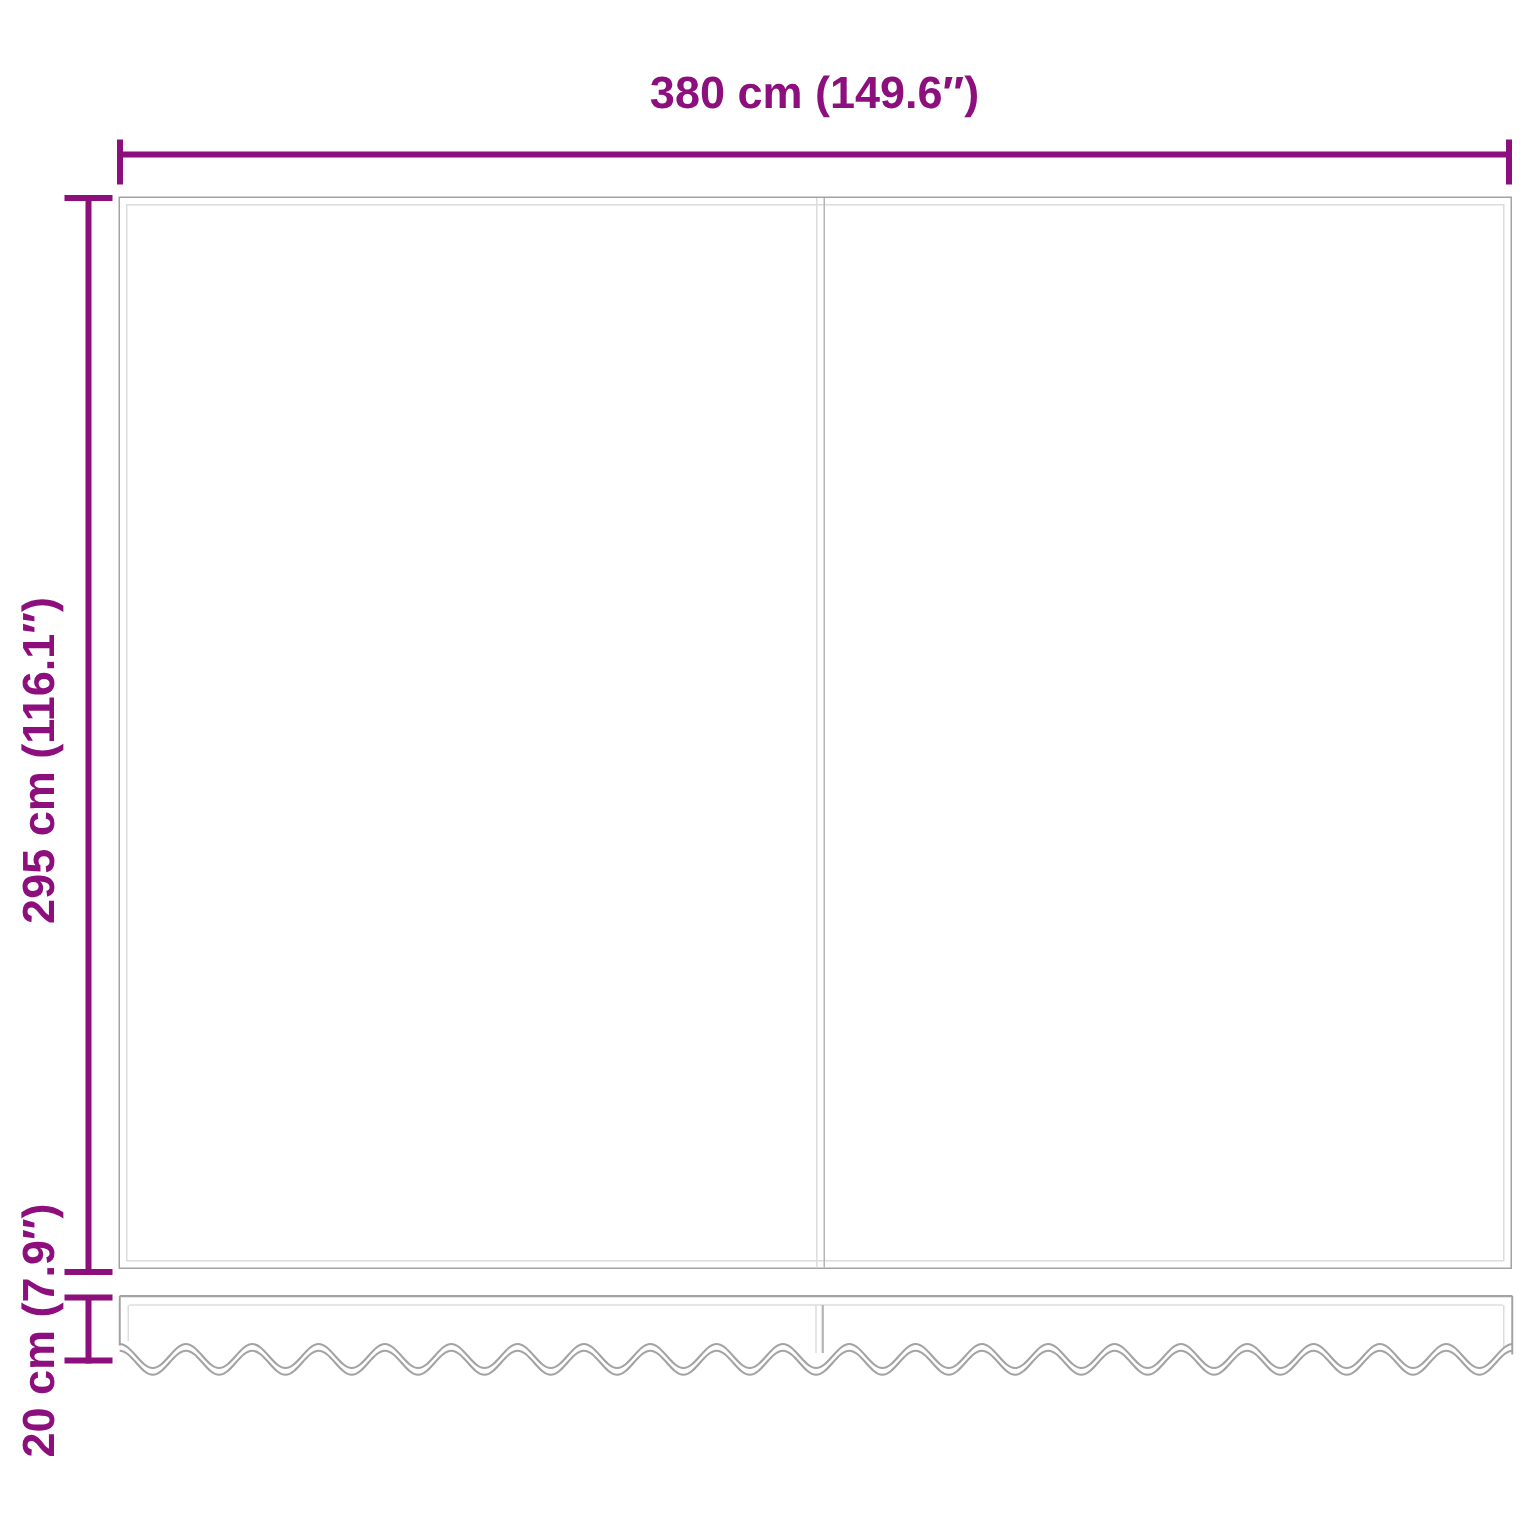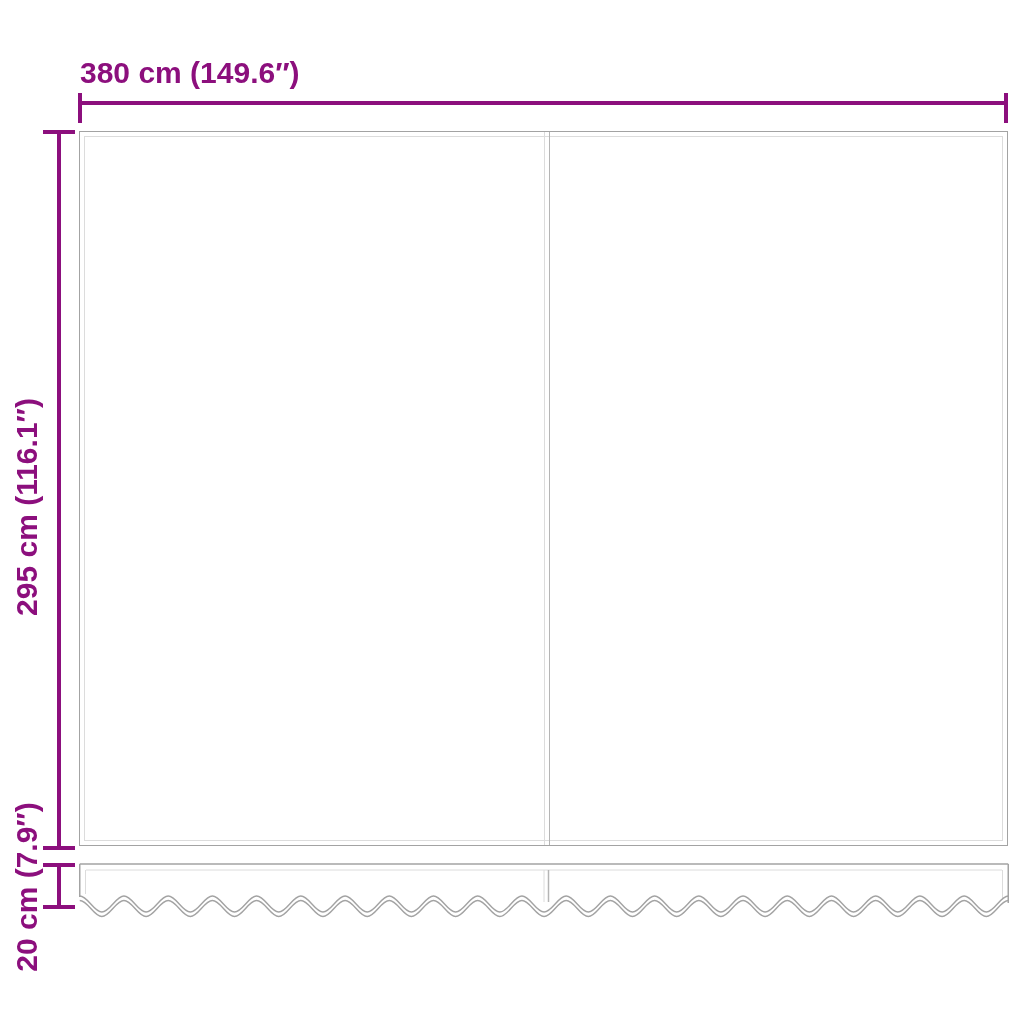--- a/index.html
+++ b/index.html
@@ -18,21 +18,21 @@
     overflow:hidden;
     font-family:"Liberation Sans", sans-serif;
   }
   .dim-label{
     position:absolute;
     color:var(--accent);
     font-size:30px;
     font-weight:700;
     white-space:nowrap;
   }
-  .dim-label.h{left:80px;top:56px;width:926px;}
+  .dim-label.h{left:80px;top:46px;width:926px;text-align:center;}
   .dim-label.v{transform:translate(-50%,-50%) rotate(-90deg);}
   .dim-line{position:absolute;background:var(--accent);}
   .panel{
     position:absolute;
     left:79px;top:131px;width:929px;height:715px;
     border:1.5px solid var(--line-dark);
     background:#fff;
   }
   .panel-inner{
     position:absolute;

